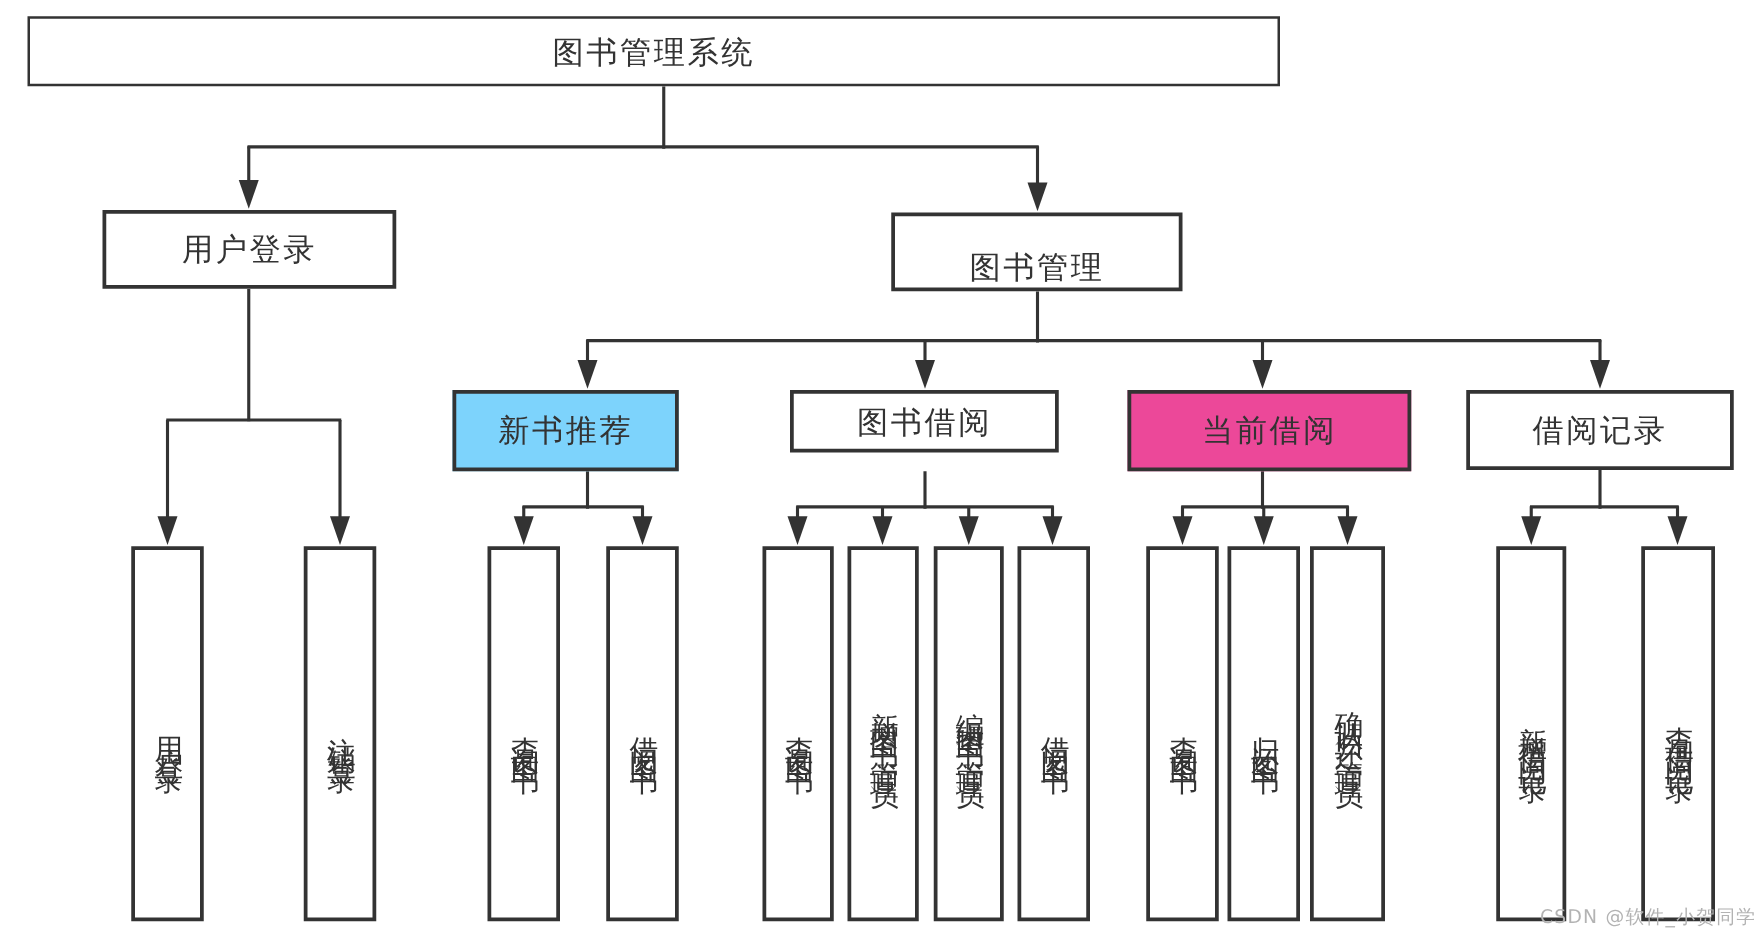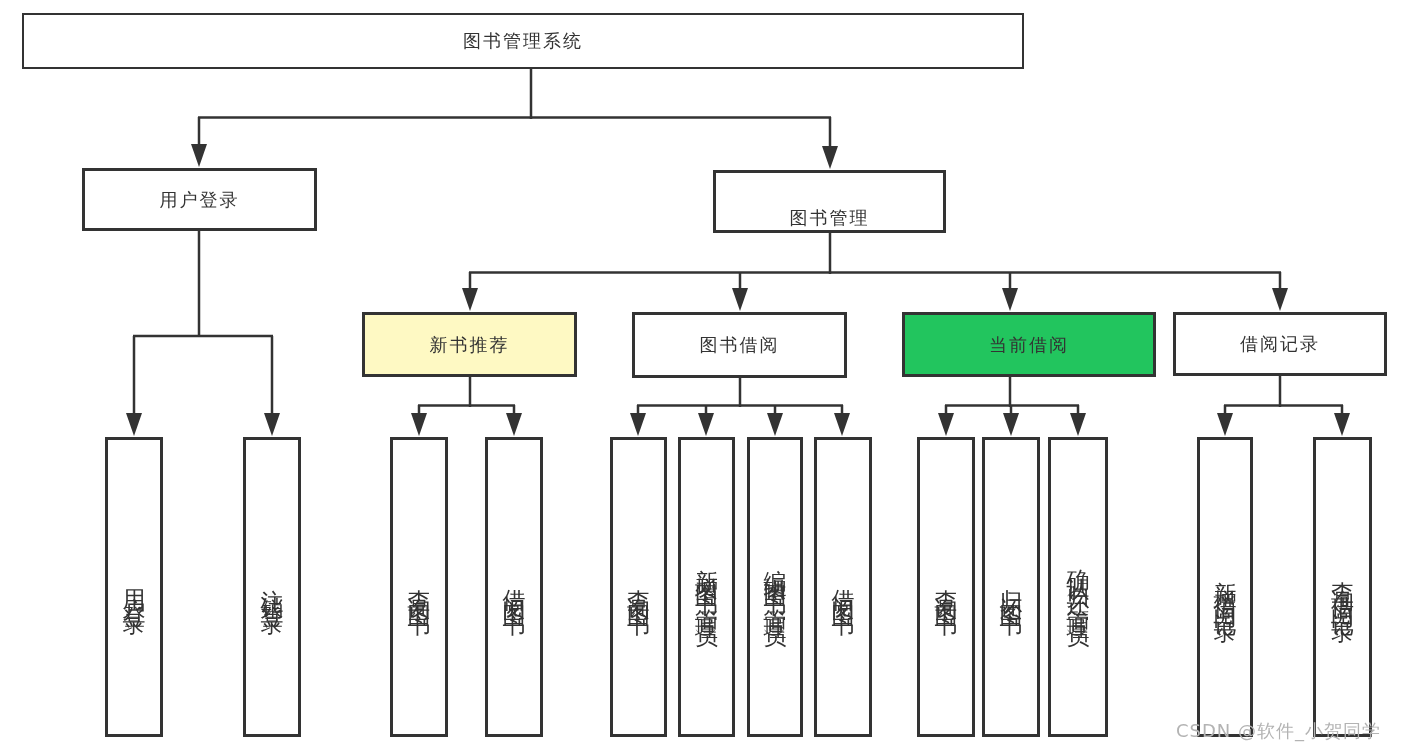--- a/index.html
+++ b/index.html
@@ -34,39 +34,39 @@
     background: #ffffff;
     border: 3px solid #3b82f6;
     color: #333333;
     display: flex;
     align-items: center;
     justify-content: center;
     z-index: 2;
   }
   .box.thin { border-width: 2px; }
   .hlabel {
-    font-size: 18px;
+    font-size: 25px;
     letter-spacing: 2px;
     white-space: nowrap;
     color: #333333;
   }
   .vlabel {
     writing-mode: vertical-rl;
     text-orientation: upright;
     font-size: 23px;
     line-height: 1;
     letter-spacing: 8px;
     color: #333333;
     white-space: nowrap;
   }
   .watermark {
     position: absolute;
-    right: 24px;
+    right: 0;
     bottom: 4px;
-    font-size: 18px;
+    font-size: 15px;
     letter-spacing: 1px;
     z-index: 3;
     white-space: nowrap;
   }
 </style>
 </head>
 <body>
 
 <div id="diagram">
 
@@ -129,27 +129,27 @@
     <span class="hlabel">图书管理系统</span>
   </div>
 
   <div class="box" style="left: 82px; top: 168px; width: 235px; height: 63px; border-color: rgb(51, 51, 51); background: rgb(255, 255, 255);">
     <span class="hlabel">用户登录</span>
   </div>
   <div class="box" style="left: 713px; top: 170px; width: 233px; height: 63px; border-color: rgb(51, 51, 51); background: rgb(255, 255, 255); align-items: flex-end;">
     <span class="hlabel">图书管理</span>
   </div>
 
-  <div class="box" style="left: 362px; top: 312px; width: 215px; height: 65px; border-color: rgb(51, 51, 51); background: #fef9c3;">
+  <div class="box" style="left: 362px; top: 312px; width: 181px; height: 65px; border-color: rgb(51, 51, 51); background: #7dd3fc;">
     <span class="hlabel">新书推荐</span>
   </div>
-  <div class="box" style="left: 632px; top: 312px; width: 215px; height: 66px; border-color: rgb(51, 51, 51); background: rgb(255, 255, 255);">
+  <div class="box" style="left: 632px; top: 312px; width: 215px; height: 50px; border-color: rgb(51, 51, 51); background: rgb(255, 255, 255);">
     <span class="hlabel">图书借阅</span>
   </div>
-  <div class="box" style="left: 902px; top: 312px; width: 254px; height: 65px; border-color: rgb(51, 51, 51); background: #22c55e; align-items: center;">
+  <div class="box" style="left: 902px; top: 312px; width: 227px; height: 65px; border-color: rgb(51, 51, 51); background: #ec4899; align-items: center;">
     <span class="hlabel">当前借阅</span>
   </div>
   <div class="box" style="left: 1173px; top: 312px; width: 214px; height: 64px; border-color: rgb(51, 51, 51); background: rgb(255, 255, 255);">
     <span class="hlabel">借阅记录</span>
   </div>
 
   <div class="box" style="left: 105px; top: 437px; width: 58px; height: 300px; border-color: rgb(51, 51, 51); background: rgb(255, 255, 255);">
     <span class="vlabel">用户登录</span>
   </div>
   <div class="box" style="left: 243px; top: 437px; width: 58px; height: 300px; border-color: rgb(51, 51, 51); background: rgb(255, 255, 255);">

